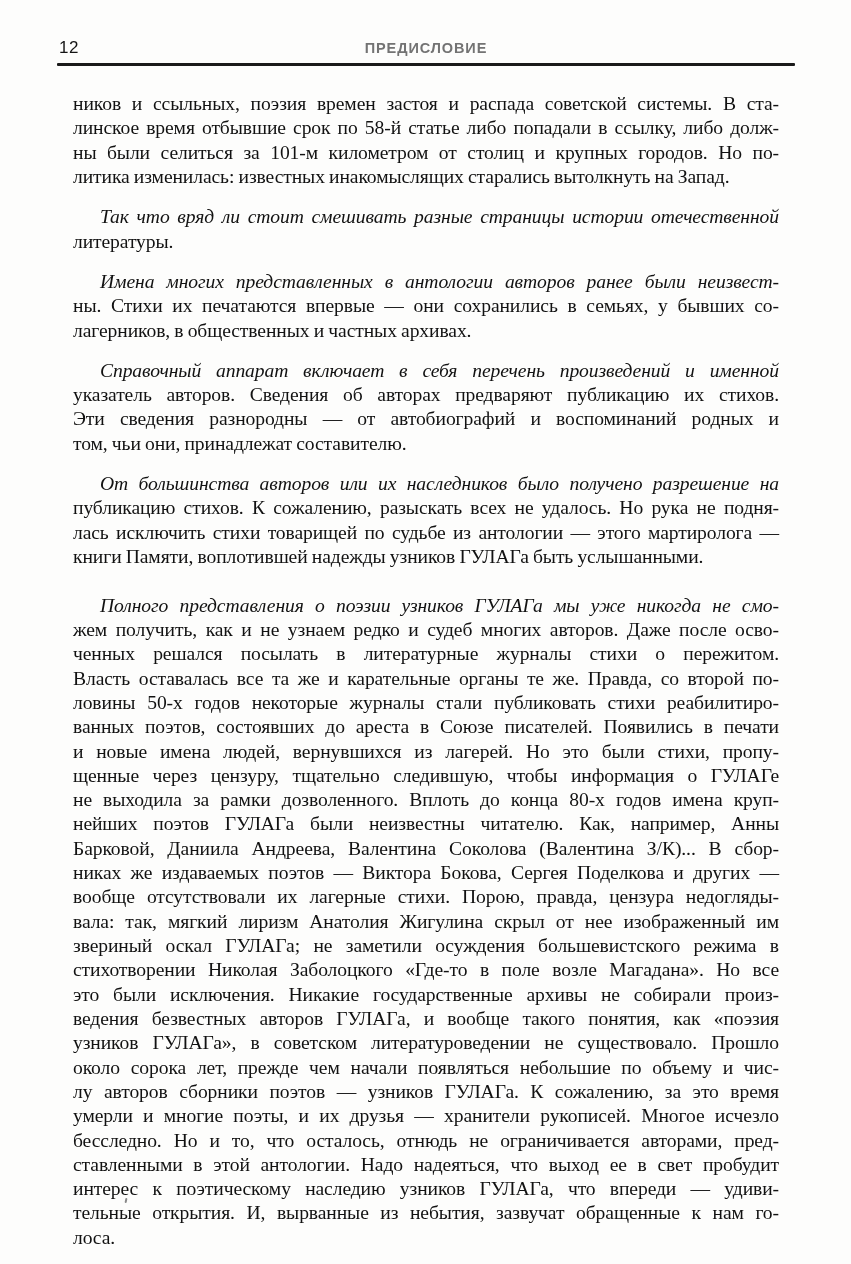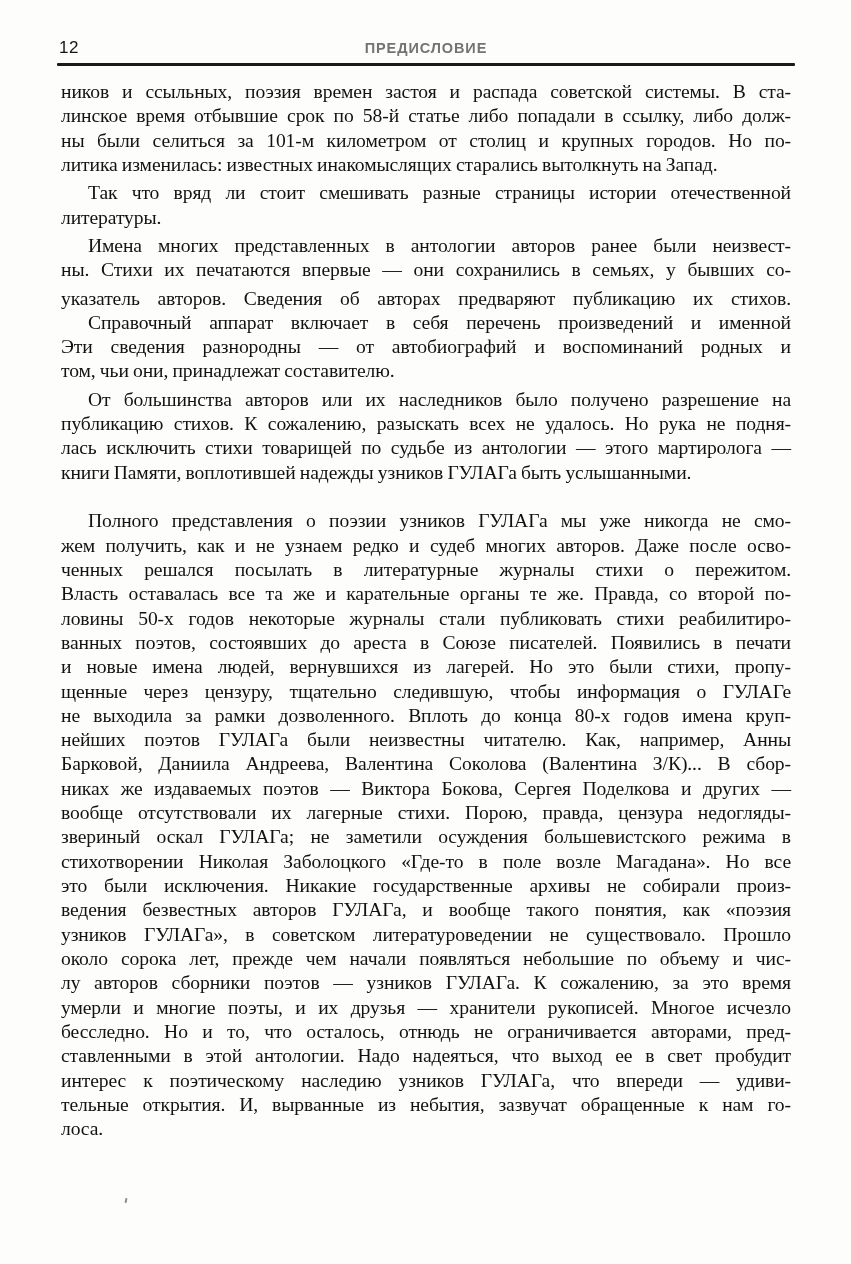--- a/index.html
+++ b/index.html
@@ -59,29 +59,29 @@
   .text-block {
     position: absolute;
     left: 57px;
     top: 76px;
     width: 738px;
     font-size: 19.6px;
     line-height: 24.32px;
     word-spacing: -0.6px;
     letter-spacing: -0.1px;
   }
-  .para { margin: 4px; }
+  .para { margin: 16px; }
   .para.gap { margin-top: 24.32px; }
   .line {
     text-align: justify;
     text-align-last: justify;
     white-space: normal;
   }
   .line.last { text-align-last: left; }
-  .line.indent { text-indent: 27px; }
+  .line.indent { text-indent: 27px; font-style: italic; }
   
   .ink-speck {
     position: absolute;
     left: 125px;
     top: 1198px;
     width: 2px;
     height: 5px;
     background: #8a8a8a;
     border-radius: 1px;
     transform: rotate(12deg);
@@ -105,24 +105,25 @@
         <div class="line">ны были селиться за 101-м километром от столиц и крупных городов. Но по-</div>
         <div class="line last">литика изменилась: известных инакомыслящих старались вытолкнуть на Запад.</div>
       </div>
       <div class="para">
         <div class="line indent">Так что вряд ли стоит смешивать разные страницы истории отечественной</div>
         <div class="line last">литературы.</div>
       </div>
       <div class="para">
         <div class="line indent">Имена многих представленных в антологии авторов ранее были неизвест-</div>
         <div class="line">ны. Стихи их печатаются впервые — они сохранились в семьях, у бывших со-</div>
+        <div class="line last">лагерников, в общественных и частных архивах.</div>
       </div>
       <div class="para">
+        <div class="line indent">Справочный аппарат включает в себя перечень произведений и именной</div>
         <div class="line">указатель авторов. Сведения об авторах предваряют публикацию их стихов.</div>
-        <div class="line indent">Справочный аппарат включает в себя перечень произведений и именной</div>
         <div class="line">Эти сведения разнородны — от автобиографий и воспоминаний родных и</div>
         <div class="line last">том, чьи они, принадлежат составителю.</div>
       </div>
       <div class="para">
         <div class="line indent">От большинства авторов или их наследников было получено разрешение на</div>
         <div class="line">публикацию стихов. К сожалению, разыскать всех не удалось. Но рука не подня-</div>
         <div class="line">лась исключить стихи товарищей по судьбе из антологии — этого мартиролога —</div>
         <div class="line last">книги Памяти, воплотившей надежды узников ГУЛАГа быть услышанными.</div>
       </div>
       <div class="para gap">
@@ -132,20 +133,21 @@
         <div class="line">Власть оставалась все та же и карательные органы те же. Правда, со второй по-</div>
         <div class="line">ловины 50-х годов некоторые журналы стали публиковать стихи реабилитиро-</div>
         <div class="line">ванных поэтов, состоявших до ареста в Союзе писателей. Появились в печати</div>
         <div class="line">и новые имена людей, вернувшихся из лагерей. Но это были стихи, пропу-</div>
         <div class="line">щенные через цензуру, тщательно следившую, чтобы информация о ГУЛАГе</div>
         <div class="line">не выходила за рамки дозволенного. Вплоть до конца 80-х годов имена круп-</div>
         <div class="line">нейших поэтов ГУЛАГа были неизвестны читателю. Как, например, Анны</div>
         <div class="line">Барковой, Даниила Андреева, Валентина Соколова (Валентина З/К)... В сбор-</div>
         <div class="line">никах же издаваемых поэтов — Виктора Бокова, Сергея Поделкова и других —</div>
         <div class="line">вообще отсутствовали их лагерные стихи. Порою, правда, цензура недогляды-</div>
+        <div class="line">вала: так, мягкий лиризм Анатолия Жигулина скрыл от нее изображенный им</div>
         <div class="line">звериный оскал ГУЛАГа; не заметили осуждения большевистского режима в</div>
         <div class="line">стихотворении Николая Заболоцкого «Где-то в поле возле Магадана». Но все</div>
         <div class="line">это были исключения. Никакие государственные архивы не собирали произ-</div>
         <div class="line">ведения безвестных авторов ГУЛАГа, и вообще такого понятия, как «поэзия</div>
         <div class="line">узников ГУЛАГа», в советском литературоведении не существовало. Прошло</div>
         <div class="line">около сорока лет, прежде чем начали появляться небольшие по объему и чис-</div>
         <div class="line">лу авторов сборники поэтов — узников ГУЛАГа. К сожалению, за это время</div>
         <div class="line">умерли и многие поэты, и их друзья — хранители рукописей. Многое исчезло</div>
         <div class="line">бесследно. Но и то, что осталось, отнюдь не ограничивается авторами, пред-</div>
         <div class="line">ставленными в этой антологии. Надо надеяться, что выход ее в свет пробудит</div>

